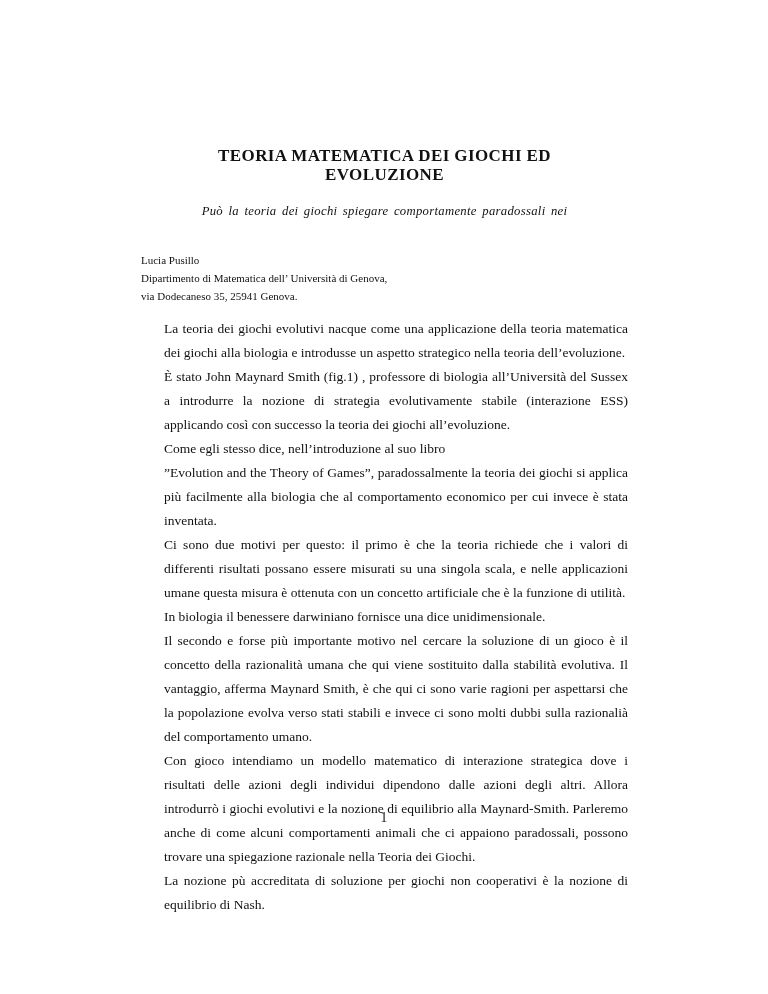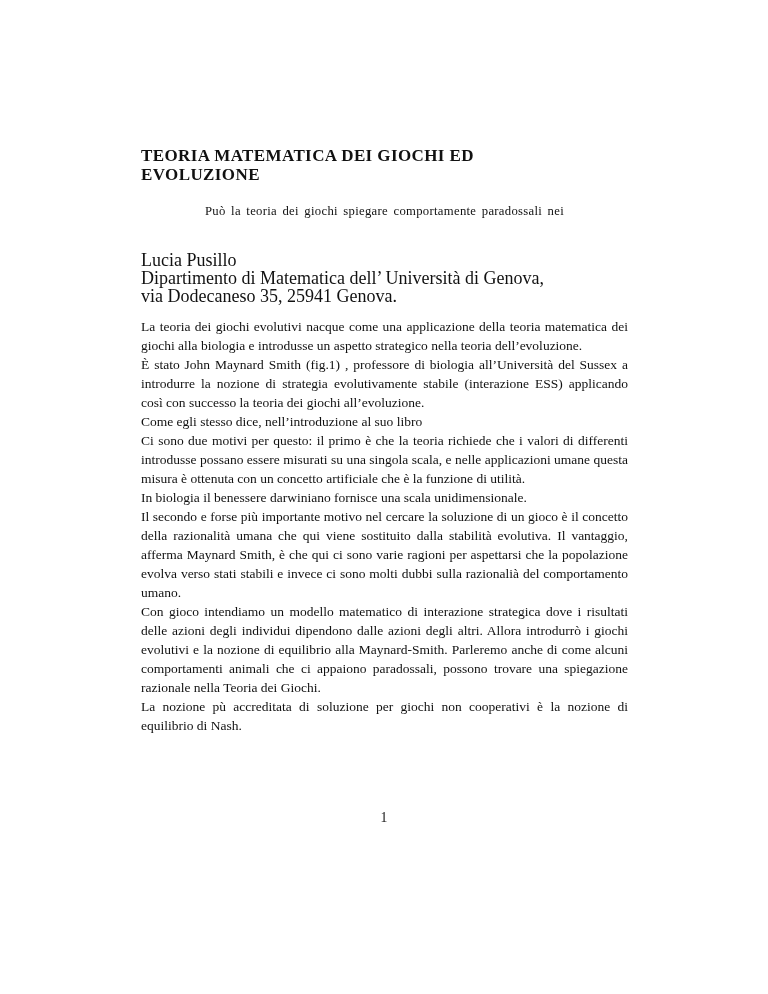--- a/index.html
+++ b/index.html
@@ -19,41 +19,44 @@
   .doc-column {
     position: absolute;
     left: 141px;
     top: 146px;
     width: 487px;
   }
   .title {
     font-size: 17px;
     font-weight: bold;
     line-height: 19px;
+    text-align: center;
     letter-spacing: 0.4px;
   }
   .subtitle {
     margin-top: 18px;
     font-size: 12.7px;
+    font-style: italic;
     line-height: 18.5px;
     text-align: center;
     letter-spacing: 0.3px;
     word-spacing: 2px;
   }
   .author-block {
     margin-top: 30px;
-    font-size: 18px;
+    font-size: 11px;
     line-height: 18px;
     text-align: left;
   }
   .body-block {
     margin-top: 12px;
     font-size: 13.5px;
-    line-height: 19px;
+    line-height: 24px;
     text-align: justify;
+    margin-left: 23px;
   }
   .body-block .para {
     margin: 0;
   }
   .page-number {
     position: absolute;
     left: 0;
     top: 810px;
     width: 100%;
     text-align: center;
@@ -80,22 +83,23 @@
     <div class="author-block">
       <div>Lucia Pusillo</div>
       <div>Dipartimento di Matematica dell’ Università di Genova,</div>
       <div>via Dodecaneso 35, 25941 Genova.</div>
     </div>
 
     <div class="body-block">
       <div class="para">La teoria dei giochi evolutivi nacque come una applicazione della teoria matematica dei giochi alla biologia e introdusse un aspetto strategico nella teoria dell’evoluzione.</div>
       <div class="para">È stato John Maynard Smith (fig.1) , professore di biologia all’Università del Sussex a introdurre la nozione di strategia evolutivamente stabile (interazione ESS) applicando così con successo la teoria dei giochi all’evoluzione.</div>
       <div class="para">Come egli stesso dice, nell’introduzione al suo libro</div>
-      <div class="para">Ci sono due motivi per questo: il primo è che la teoria richiede che i valori di differenti introdusse possano essere misurati su una singola scala, e nelle applicazioni umane questa misura è ottenuta con un concetto artificiale che è la funzione di utilità.</div>
-      <div class="para">In biologia il benessere darwiniano fornisce una scala unidimensionale.</div>
+      <div class="para">”Evolution and the Theory of Games”, paradossalmente la teoria dei giochi si applica più facilmente alla biologia che al comportamento economico per cui invece è stata inventata.</div>
+      <div class="para">Ci sono due motivi per questo: il primo è che la teoria richiede che i valori di differenti risultati possano essere misurati su una singola scala, e nelle applicazioni umane questa misura è ottenuta con un concetto artificiale che è la funzione di utilità.</div>
+      <div class="para">In biologia il benessere darwiniano fornisce una dice unidimensionale.</div>
       <div class="para">Il secondo e forse più importante motivo nel cercare la soluzione di un gioco è il concetto della razionalità umana che qui viene sostituito dalla stabilità evolutiva. Il vantaggio, afferma Maynard Smith, è che qui ci sono varie ragioni per aspettarsi che la popolazione evolva verso stati stabili e invece ci sono molti dubbi sulla razionalià del comportamento umano.</div>
       <div class="para">Con gioco intendiamo un modello matematico di interazione strategica dove i risultati delle azioni degli individui dipendono dalle azioni degli altri. Allora introdurrò i giochi evolutivi e la nozione di equilibrio alla Maynard-Smith. Parleremo anche di come alcuni comportamenti animali che ci appaiono paradossali, possono trovare una spiegazione razionale nella Teoria dei Giochi.</div>
       <div class="para">La nozione pù accreditata di soluzione per giochi non cooperativi è la nozione di equilibrio di Nash.</div>
     </div>
 
   </div>
 
   <div class="page-number">1</div>
 
 </div>

